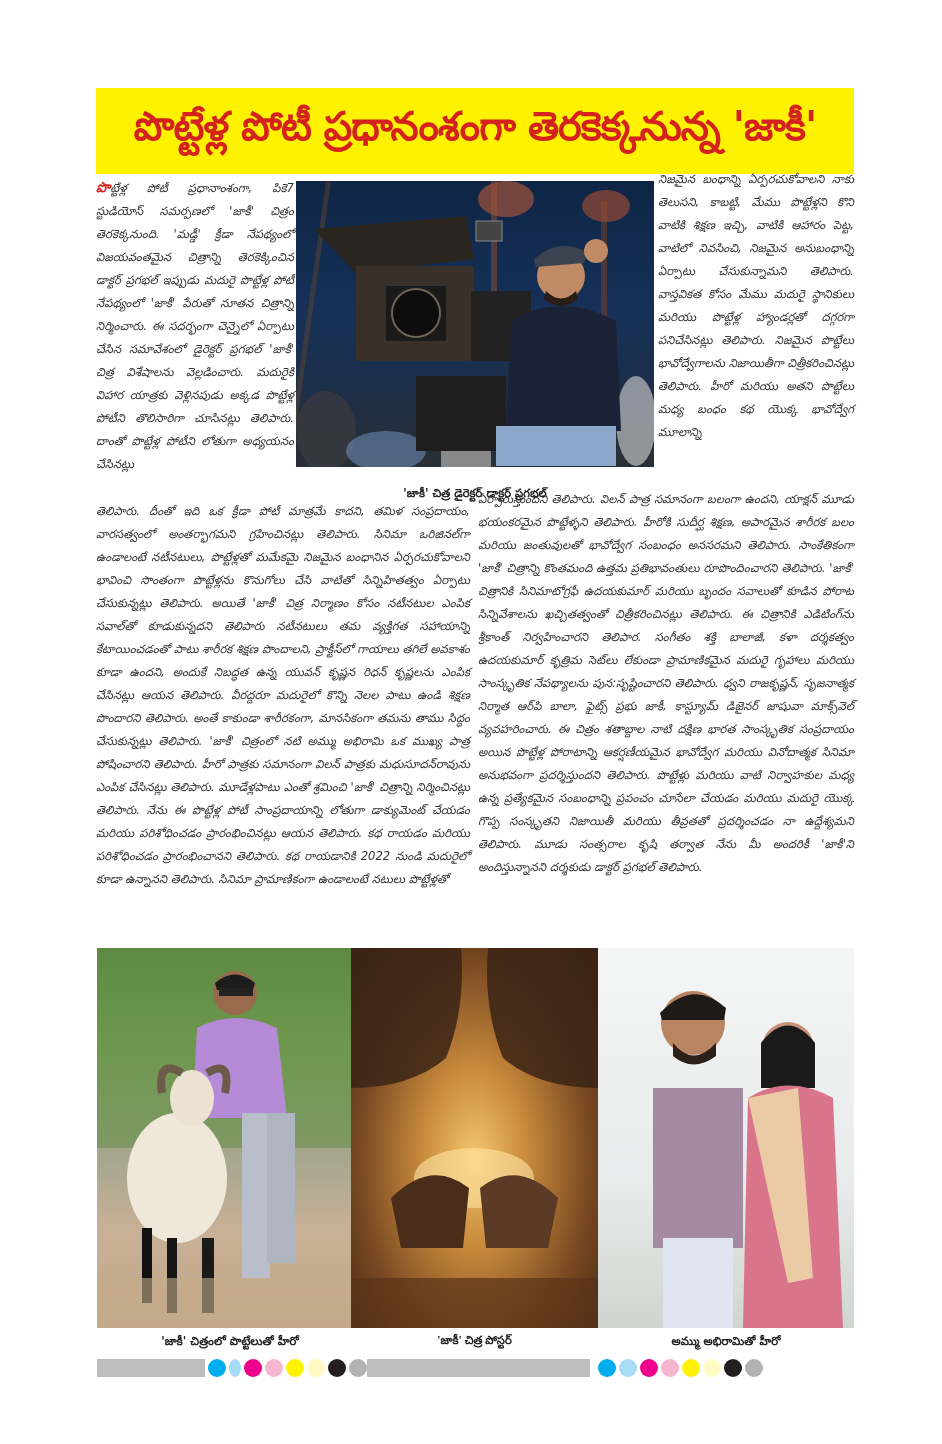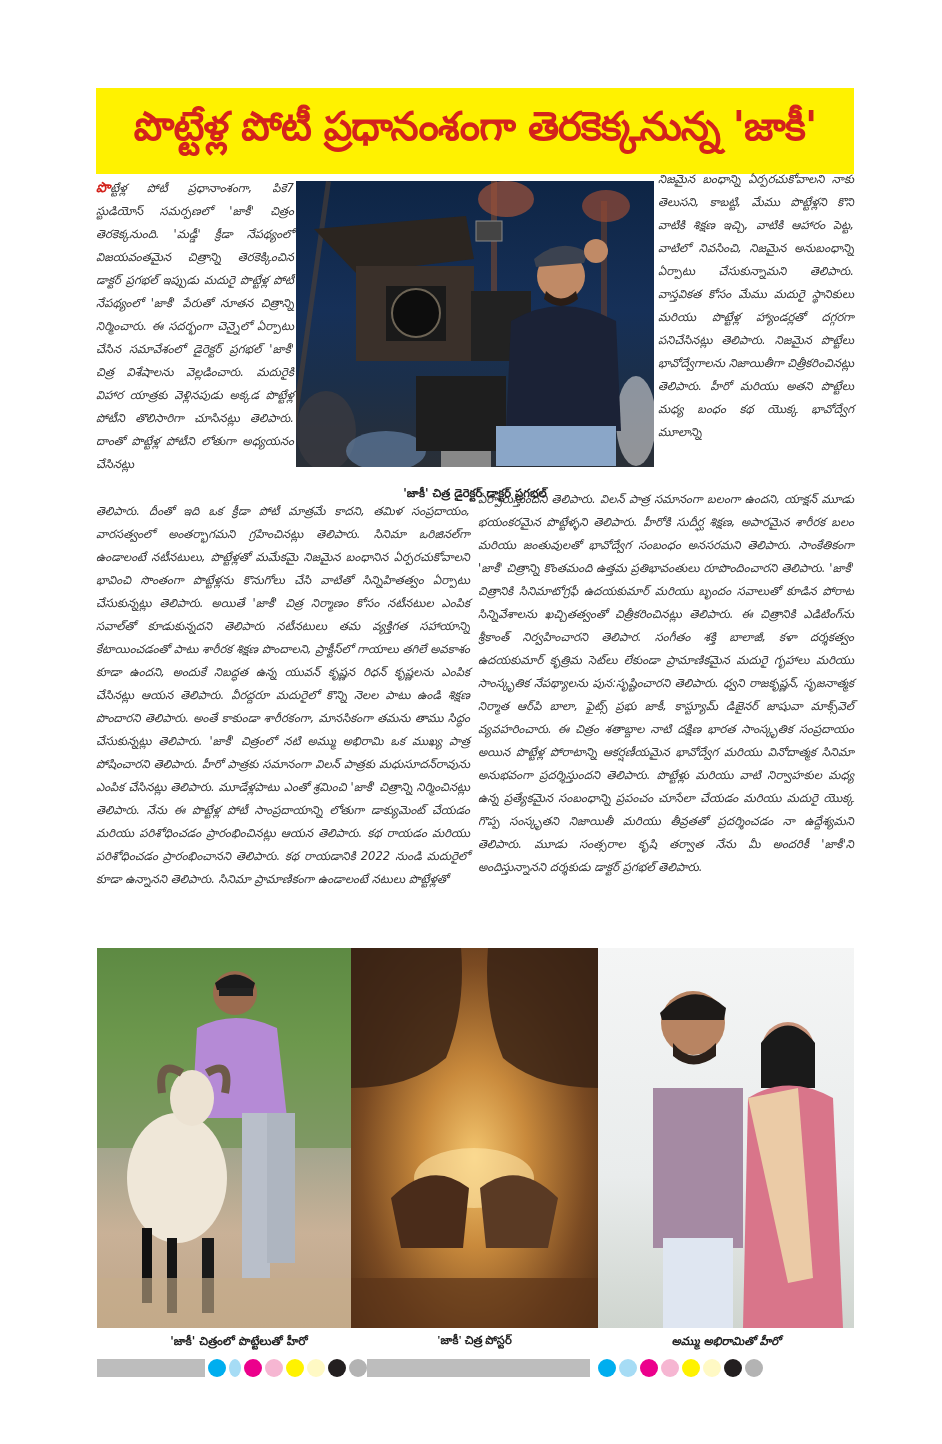--- a/index.html
+++ b/index.html
@@ -26,23 +26,23 @@
 
   .photo { position: absolute; top: 948px; height: 380px; overflow: hidden; }
   .photo-1 { left: 97px; width: 254px;
              background: linear-gradient(180deg, #5f8a46 0%, #7ea65a 25%, #a7a68f 55%, #c9b197 75%, #bea488 100%); }
   .photo-2 { left: 351px; width: 247px;
              background: radial-gradient(ellipse at 50% 55%, #f3c56e 0%, #c98a3c 30%, #7a4a22 65%, #3e2413 100%); }
   .photo-3 { left: 598px; width: 256px;
              background: linear-gradient(180deg, #f4f5f5 0%, #e9ecec 60%, #cfd5cf 100%); }
 
   .cap { position: absolute; top: 1334px; font-size: 11.5px; font-weight: bold; color: #222; text-align: center; }
-  .cap-1 { left: 112px; width: 254px; }
+  .cap-1 { left: 103px; width: 254px; }
   .cap-2 { left: 351px; width: 247px; font-family: Liberation Serif, serif; }
-  .cap-3 { left: 598px; width: 256px; font-style: italic; }
+  .cap-3 { left: 598px; width: 256px; }
 
   .regbar { position: absolute; top: 1358px; height: 20px; display: flex; align-items: center; }
   .gray-strip { height: 18px; background: #bdbdbd; }
   .dot { width: 18px; height: 18px; border-radius: 50%; margin-left: 3px; }
 </style>
 </head>
 <body>
 
 <div class="headline-band">
   <div class="headline">పొట్టేళ్ల పోటీ ప్రధానంశంగా తెరకెక్కనున్న 'జాకీ'</div>

